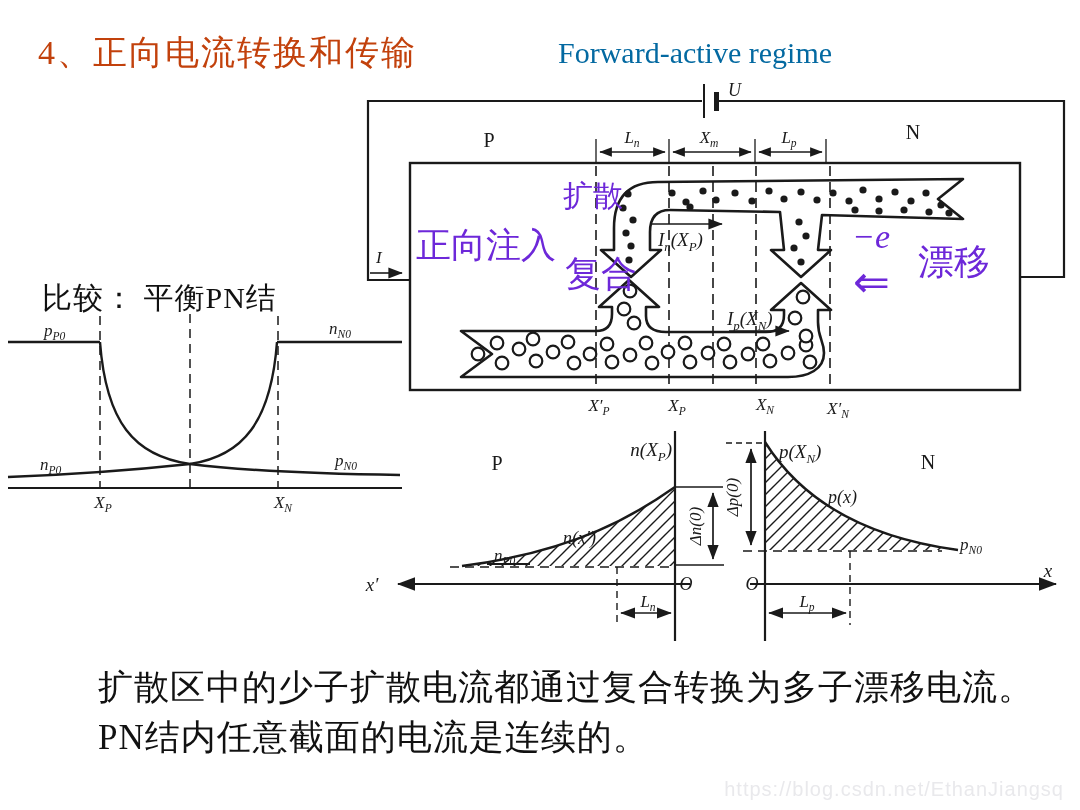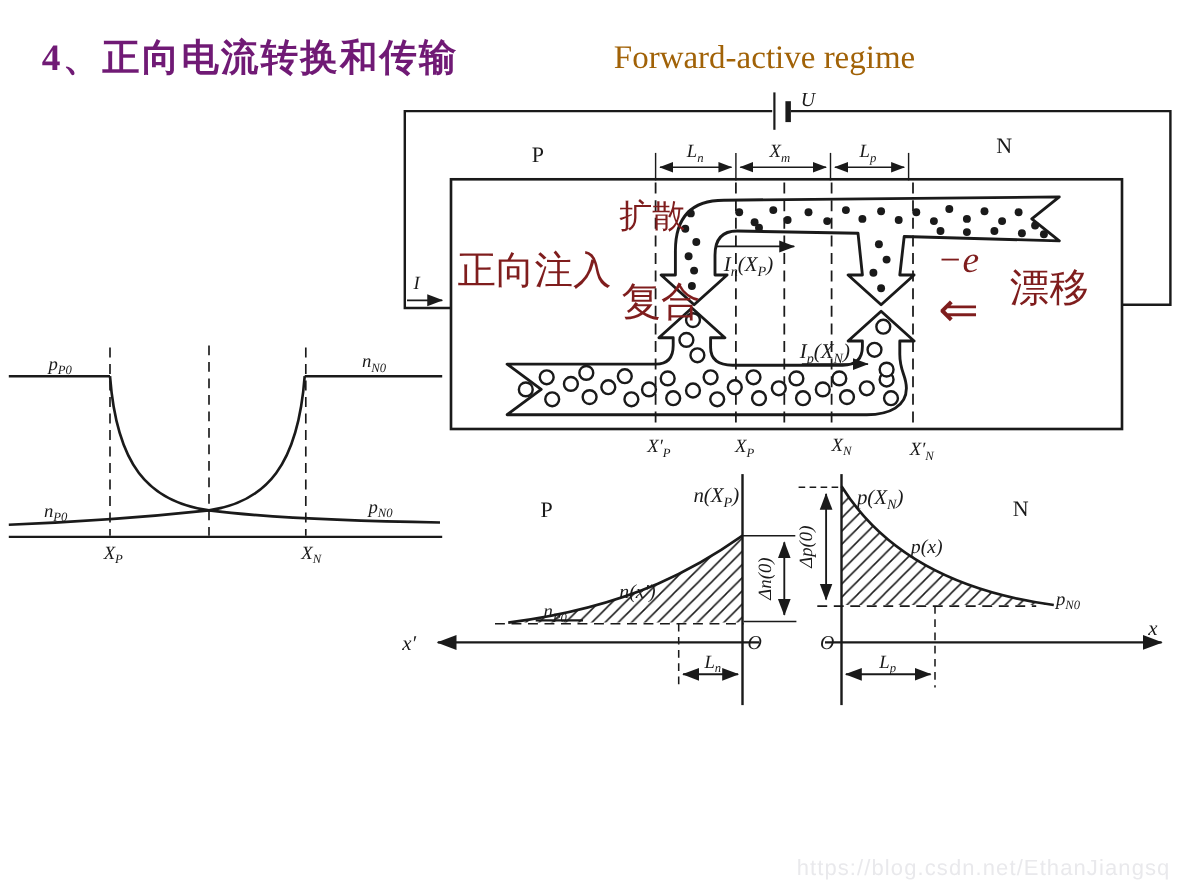--- a/index.html
+++ b/index.html
@@ -1,23 +1,23 @@
 <!DOCTYPE html>
 <html><head>
 <meta charset="utf-8">
 <style>
   html,body{margin:0;padding:0;background:#fff;}
   #slide{position:relative;width:1080px;height:810px;background:#ffffff;overflow:hidden;
          font-family:"Liberation Serif",serif;}
   #art{position:absolute;left:0;top:0;}
   .abs{position:absolute;white-space:nowrap;}
-  .title{left:38px;top:30px;font-size:34px;font-weight:bold;letter-spacing:2px;color:#701a75;text-align:center;}
-  .subtitle{left:558px;top:36px;font-size:30px;color:#a16207;}
+  .title{left:38px;top:30px;font-size:34px;font-weight:normal;letter-spacing:2px;color:#c2410c;text-align:center;}
+  .subtitle{left:558px;top:36px;font-size:30px;color:#0369a1;}
   .cmp-title{left:42px;top:278px;font-size:30px;color:#111;letter-spacing:1px;}
-  .blue{color:#7f1d1d;}
+  .blue{color:#6d28d9;}
   .ann-diffusion{left:563px;top:176px;font-size:30px;}
   .ann-inject{left:416px;top:222px;font-size:35px;}
   .ann-recomb{left:565px;top:250px;font-size:36px;}
   .ann-minuse{left:852px;top:218px;font-size:34px;font-style:italic;}
   .ann-drift{left:918px;top:238px;font-size:36px;}
   .ann-dblarrow{left:853px;top:260px;font-size:44px;line-height:1;font-family:"DejaVu Sans",sans-serif;}
   .cap{left:98px;font-size:35px;color:#111;letter-spacing:1px;}
   .cap1{top:664px;} .cap2{top:714px;}
   .watermark{right:16px;top:778px;font-size:20px;color:#e9e9ec;
              font-family:"Liberation Sans",sans-serif;letter-spacing:1px;}
@@ -233,23 +233,26 @@
     <text class="m s19" x="1048" y="577" text-anchor="middle">x</text>
     <text class="m" x="752" y="590" text-anchor="middle">O</text>
     <line class="ln" stroke-width="1.4" stroke-dasharray="7 5" x1="850" y1="551" x2="850" y2="625"></line>
     <line class="ln" stroke-width="1.7" x1="769" y1="613" x2="846" y2="613" marker-start="url(#mArr)" marker-end="url(#mArr)"></line>
     <text class="m s17" x="807" y="607" text-anchor="middle"><tspan>L</tspan><tspan class="sb" dy="4">p</tspan></text>
   </g>
 </svg>
 
   <div class="abs title">4、正向电流转换和传输</div>
   <div class="abs subtitle">Forward-active regime</div>
+  <div class="abs cmp-title">比较： 平衡PN结</div>
 
   <div class="abs blue ann-diffusion">扩散</div>
   <div class="abs blue ann-inject">正向注入</div>
   <div class="abs blue ann-recomb">复合</div>
   <div class="abs blue ann-minuse">−e</div>
   <div class="abs blue ann-drift">漂移</div>
   <div class="abs blue ann-dblarrow">⇐</div>
 
+  <div class="abs cap cap1">扩散区中的少子扩散电流都通过复合转换为多子漂移电流。</div>
+  <div class="abs cap cap2">PN结内任意截面的电流是连续的。</div>
 
   <div class="abs watermark">https://blog.csdn.net/EthanJiangsq</div>
 </div>
 
 </body></html>

